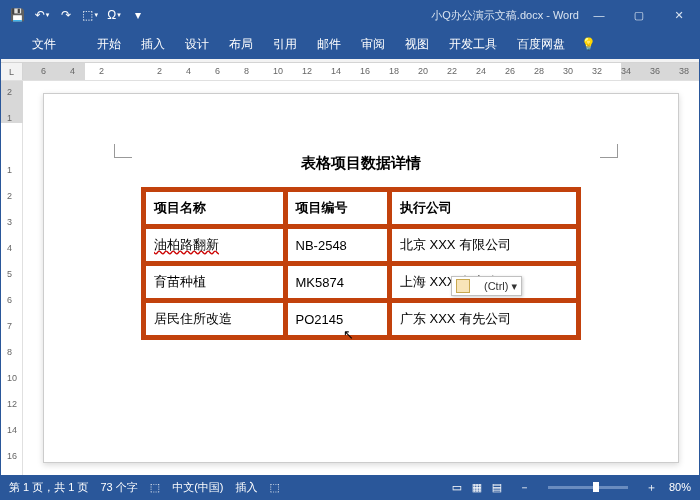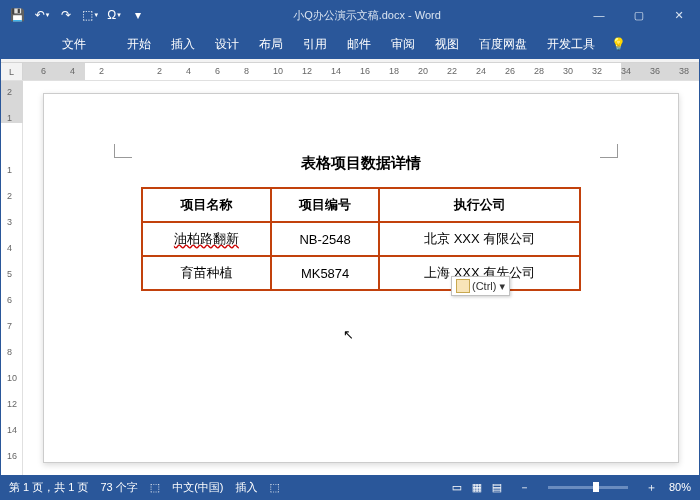--- a/index.html
+++ b/index.html
@@ -2,27 +2,27 @@
 <html><head>
 <meta charset="utf-8">
 <style>
 * { margin: 0; padding: 0; box-sizing: border-box; font-family: "Microsoft YaHei", "Segoe UI", sans-serif; }
 body { width: 700px; height: 500px; overflow: hidden; background: #fff; display: flex; flex-direction: column; border: 1px solid #2a579a; }
 
 .titlebar { background: #2a579a; height: 28px; display: flex; align-items: center; color: #fff; font-size: 11px; }
 .qat { display: flex; gap: 2px; padding: 0 6px; }
 .qat-btn { width: 22px; height: 22px; display: flex; align-items: center; justify-content: center; font-size: 12px; color: #fff; }
 .qat-btn.drop::after { content: "▾"; font-size: 7px; margin-left: 1px; }
-.title-text { flex: 1; text-align: center; color: #d8e3f0; }
+.title-text { flex: 1; text-align: right; color: #d8e3f0; }
 .win-controls { display: flex; }
 .win-btn { width: 40px; height: 28px; display: flex; align-items: center; justify-content: center; font-size: 11px; color: #d8e3f0; }
 
 .ribbon-tabs { background: #2a579a; height: 30px; display: flex; align-items: center; color: #fff; font-size: 12px; }
 .tab { padding: 0 10px; height: 30px; display: flex; align-items: center; }
-.tab.file { padding: 0 31px; margin-left: 30px; }
+.tab.file { padding: 0 31px; }
 .tell-me { display: flex; align-items: center; gap: 4px; margin-left: 6px; }
 .right-group { margin-left: auto; display: flex; align-items: center; }
 .share-btn { background: #1e4e8c; padding: 4px 8px; display: flex; align-items: center; gap: 4px; margin-right: 4px; }
 
 .ribbon-body { background: #f3f3f3; height: 4px; border-bottom: 1px solid #d4d4d4; }
 
 .ruler-area { position: relative; background: #fff; border-bottom: 1px solid #e0e0e0; height: 18px; display: flex; }
 .ruler-corner { width: 22px; background: #f3f3f3; border-right: 1px solid #d4d4d4; display: flex; align-items: center; justify-content: center; font-size: 9px; color: #666; }
 .ruler-h { flex: 1; background: #fff; position: relative; font-size: 9px; color: #666; overflow: hidden; }
 .ruler-h span { position: absolute; top: 3px; }
@@ -33,24 +33,24 @@
 .ruler-v span { position: absolute; left: 6px; }
 .ruler-v-dark { position: absolute; left: 0; width: 22px; background: #d8d8d8; }
 .page-container { flex: 1; background: #fff; position: relative; overflow: hidden; padding: 12px 20px; }
 .page { background: #fff; width: 100%; height: 100%; border: 1px solid #ccc; box-shadow: 0 2px 6px rgba(0,0,0,0.15); padding: 60px 54px 20px; position: relative; }
 .crop-tl, .crop-tr { position: absolute; top: 50px; width: 18px; height: 14px; }
 .crop-tl { left: 70px; border-left: 1px solid #999; border-bottom: 1px solid #999; }
 .crop-tr { right: 60px; border-right: 1px solid #999; border-bottom: 1px solid #999; }
 
 .doc-title { text-align: center; font-weight: bold; font-size: 15px; margin-bottom: 14px; color: #000; }
 .data-table { margin: 0 auto; border-collapse: collapse; width: 440px; font-size: 13px; }
-.data-table th, .data-table td { border: 2px solid #c2410c; padding: 7px 8px; text-align: center; color: #000; }
+.data-table th, .data-table td { border: 5px solid #c2410c; padding: 7px 8px; text-align: left; color: #000; }
 .underline-red { text-decoration: underline wavy #c00; }
 
-.paste-popup { position: absolute; top: 195px; left: 428px; background: #fff; border: 1px solid #c0c0c0; box-shadow: 1px 1px 3px rgba(0,0,0,0.2); font-size: 11px; padding: 2px 4px; display: flex; align-items: center; gap: 2px; color: #333; }
+.paste-popup { position: absolute; top: 195px; left: 428px; background: #fff; border: 1px solid #c0c0c0; box-shadow: 1px 1px 3px rgba(0,0,0,0.2); font-size: 11px; padding: 2px 4px; display: flex; align-items: center; gap: 14px; color: #333; }
 .paste-icon { width: 14px; height: 14px; background: #f8e4b8; border: 1px solid #c8a850; display: inline-block; }
 
 .cursor-arrow { position: absolute; top: 246px; left: 320px; font-size: 13px; color: #000; pointer-events: none; }
 
 .statusbar { height: 24px; background: #2a579a; color: #fff; display: flex; align-items: center; font-size: 11px; padding: 0 8px; gap: 12px; }
 .sb-sep { flex: 1; }
 .sb-item { display: flex; align-items: center; gap: 4px; }
 .sb-view { width: 20px; height: 16px; display: flex; align-items: center; justify-content: center; border: 1px solid transparent; }
 .sb-views { display: flex; gap: 0; }
 .zoom-slider { width: 80px; height: 3px; background: #6a8cbf; position: relative; margin: 0 6px; }
@@ -79,22 +79,22 @@
 <div class="ribbon-tabs">
   <div class="tab file">文件</div>
   <div class="tab">开始</div>
   <div class="tab">插入</div>
   <div class="tab">设计</div>
   <div class="tab">布局</div>
   <div class="tab">引用</div>
   <div class="tab">邮件</div>
   <div class="tab">审阅</div>
   <div class="tab">视图</div>
+  <div class="tab">开发工具</div>
   <div class="tab">百度网盘</div>
-  <div class="tab">开发工具</div>
   <div class="tell-me">
     <span>💡</span>
   </div>
 </div>
 
 <div class="ribbon-body"></div>
 
 <div class="ruler-area">
   <div class="ruler-corner">L</div>
   <div class="ruler-h" id="ruler-h">
@@ -162,20 +162,25 @@
             <tr>
               <td><span class="underline-red">油柏路翻新</span></td>
               <td>NB-2548</td>
               <td>北京 XXX 有限公司</td>
             </tr>
             <tr>
               <td>育苗种植</td>
               <td>MK5874</td>
               <td>上海 XXX 有先公司</td>
             </tr>
+            <tr>
+              <td>居民住所改造</td>
+              <td>PO2145</td>
+              <td>广东 XXX 有先公司</td>
+            </tr>
           </tbody>
       </table>
     </div>
     <div class="paste-popup">
       <span class="paste-icon"></span>
       <span>(Ctrl) ▾</span>
     </div>
     <div class="cursor-arrow">↖</div>
   </div>
 </div>

